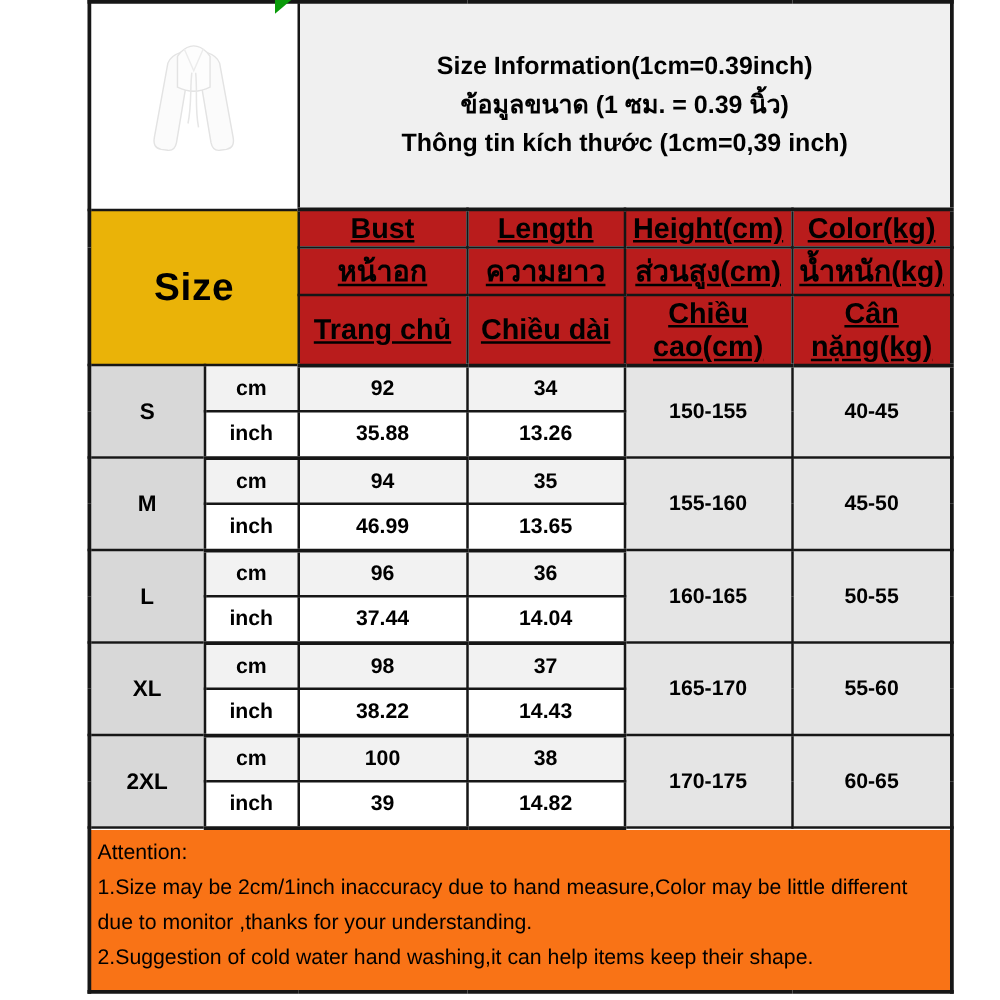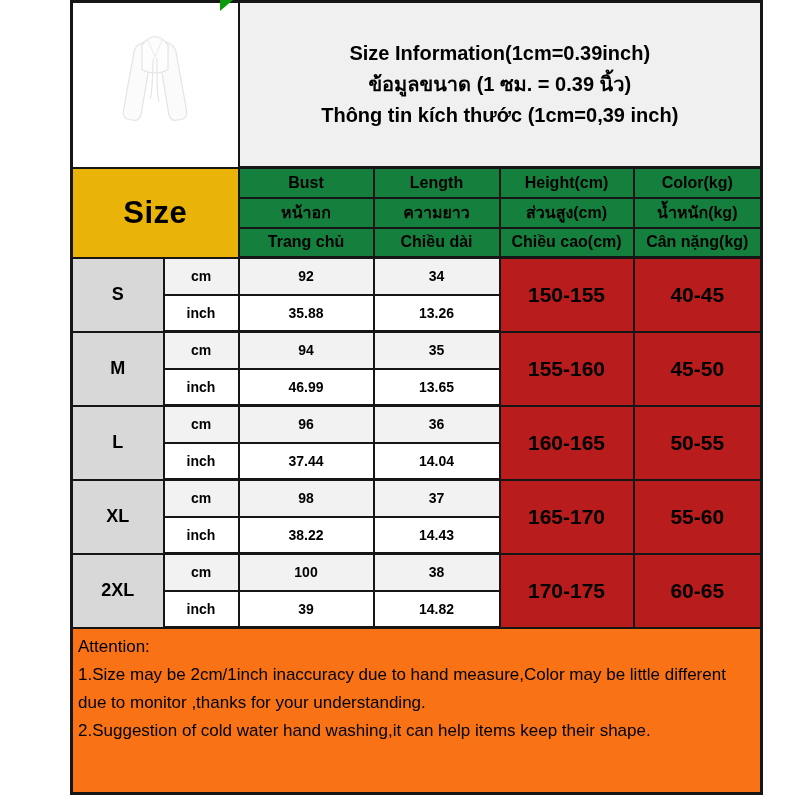--- a/index.html
+++ b/index.html
@@ -8,29 +8,29 @@
   table.size-table{position:absolute;left:70px;top:0;width:690px;height:795px;
          border-collapse:collapse;table-layout:fixed;
          border:3px solid #161616;}
   .size-table td{border:2px solid #161616;text-align:center;vertical-align:middle;
          font-weight:bold;padding:0;overflow:hidden;}
   
   td.img-cell{background:#ffffff;}
   td.title-cell{background:#f0f0f0;font-size:20px;line-height:31px;border-bottom-width:3px;}
   
   td.size-big{background:#eab308;font-size:31px;letter-spacing:0.5px;}
-  td.hdr{background:#15803d;font-size:16px;}
+  td.hdr{background:#b91c1c;font-size:23px;text-decoration:underline;}
   tr.hdr-row{height:30px;}
   tr.hdr-row-last td{border-bottom-width:3px;}
   
   tr.data-row{height:37px;}
   td.size-cell{background:#d8d8d8;font-size:18px;}
-  td.unit,td.val{font-size:14px;background:#ffffff;margin-left:37px;}
+  td.unit,td.val{font-size:17px;background:#ffffff;margin-left:37px;}
   tr.cm-row td.unit,tr.cm-row td.val{background:#f2f2f2;}
-  td.range{background:#b91c1c;font-size:21px;}
+  td.range{background:#e5e5e5;font-size:17px;}
   tr.group-end td{border-bottom-width:3px;}
   
   td.attention-cell{background:#f97316;text-align:left;vertical-align:top;
          font-weight:normal;font-size:17px;line-height:28px;padding:4px 8px 0 5px;}
   .attn-note{max-width:680px;}
   
   .corner-marker{position:absolute;left:220px;top:0;width:0;height:0;
          border-top:11px solid #0a9b0a;border-right:13px solid transparent;z-index:5;}
   .img-wrap{display:flex;align-items:center;justify-content:center;height:100%;}
 </style>

